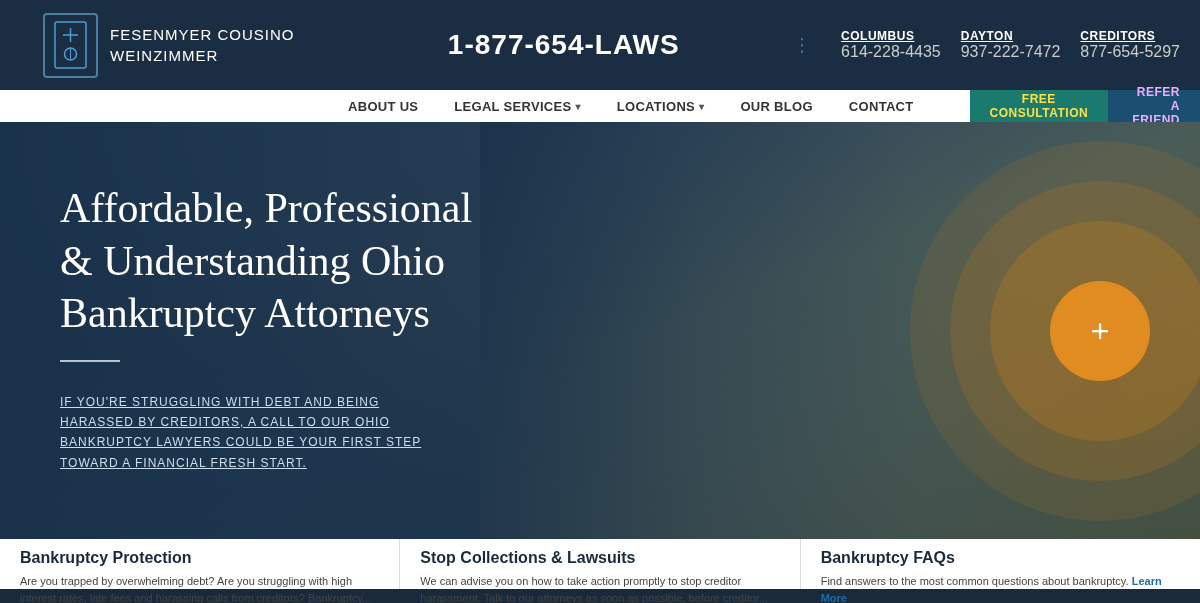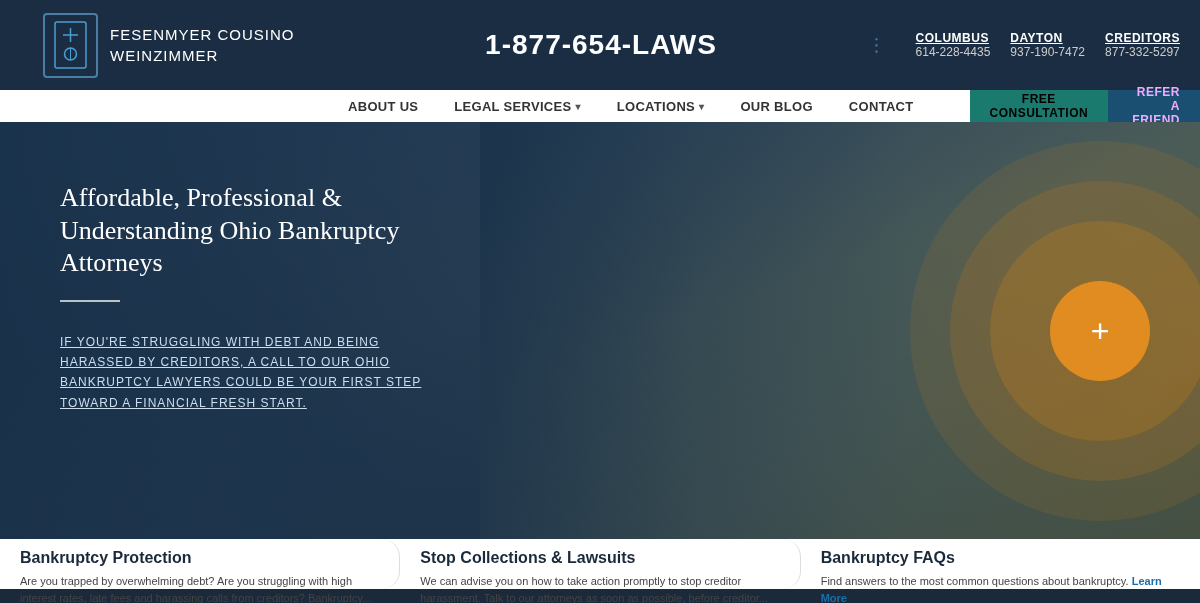--- a/index.html
+++ b/index.html
@@ -69,21 +69,21 @@
     .office-city {
       color: #fff;
       font-size: 12px;
       font-weight: 700;
       text-decoration: underline;
       display: block;
       letter-spacing: 0.5px;
     }
     .office-phone {
       color: #ccc;
-      font-size: 12px;
+      font-size: 16px;
       display: block;
     }
 
     
     .nav-bar {
       background: #fff;
       display: flex;
       align-items: center;
       height: 32px;
       padding: 0 0 0 330px;
@@ -112,21 +112,21 @@
       margin-left: 4px;
       font-size: 10px;
       color: #555;
     }
     .nav-buttons {
       display: flex;
       height: 100%;
     }
     .btn-consultation {
       background: #1a7a6e;
-      color: #000000;
+      color: #fde047;
       font-size: 12px;
       font-weight: 700;
       letter-spacing: 0.5px;
       padding: 16px 20px;
       cursor: pointer;
       display: flex;
       align-items: center;
       border: none;
       text-transform: uppercase;
     }
@@ -174,21 +174,21 @@
       z-index: 0;
     }
     .hero-content {
       position: relative;
       z-index: 2;
       padding: 60px 60px 40px 60px;
       max-width: 550px;
     }
     .hero-title {
       color: #fff;
-      font-size: 26px;
+      font-size: 42px;
       font-weight: 300;
       line-height: 1.25;
       font-family: Georgia, serif;
       margin-bottom: 20px;
     }
     .hero-divider {
       width: 60px;
       height: 2px;
       background: #fff;
       margin: 20px 0 30px 0;
@@ -263,21 +263,20 @@
     
     .bottom-cards {
       display: flex;
       height: 50px;
       background: #fff;
     }
     .card {
       flex: 1;
       padding: 10px 20px;
       border-right: 1px solid #ddd;
-      border-radius: 18px;
     }
     .card:last-child { border-right: none; }
     .card-title {
       font-size: 16px;
       font-weight: 700;
       color: #1a2a3a;
       margin-bottom: 6px;
     }
     .card-text {
       font-size: 11px;
@@ -328,25 +327,25 @@
   </div>
 
   <div class="top-offices">
     <span class="dots-separator">⋮</span>
     <div class="office-item">
       <span class="office-city">COLUMBUS</span>
       <span class="office-phone">614-228-4435</span>
     </div>
     <div class="office-item">
       <span class="office-city">DAYTON</span>
-      <span class="office-phone">937-190-7472</span>
+      <span class="office-phone">937-222-7472</span>
     </div>
     <div class="office-item">
       <span class="office-city">CREDITORS</span>
-      <span class="office-phone">877-332-5297</span>
+      <span class="office-phone">877-654-5297</span>
     </div>
   </div>
 </div>
 
 <div class="nav-bar">
   <div class="nav-links">
     <div class="nav-item">
       <span>ABOUT US</span>
     </div>
     <div class="nav-item">

